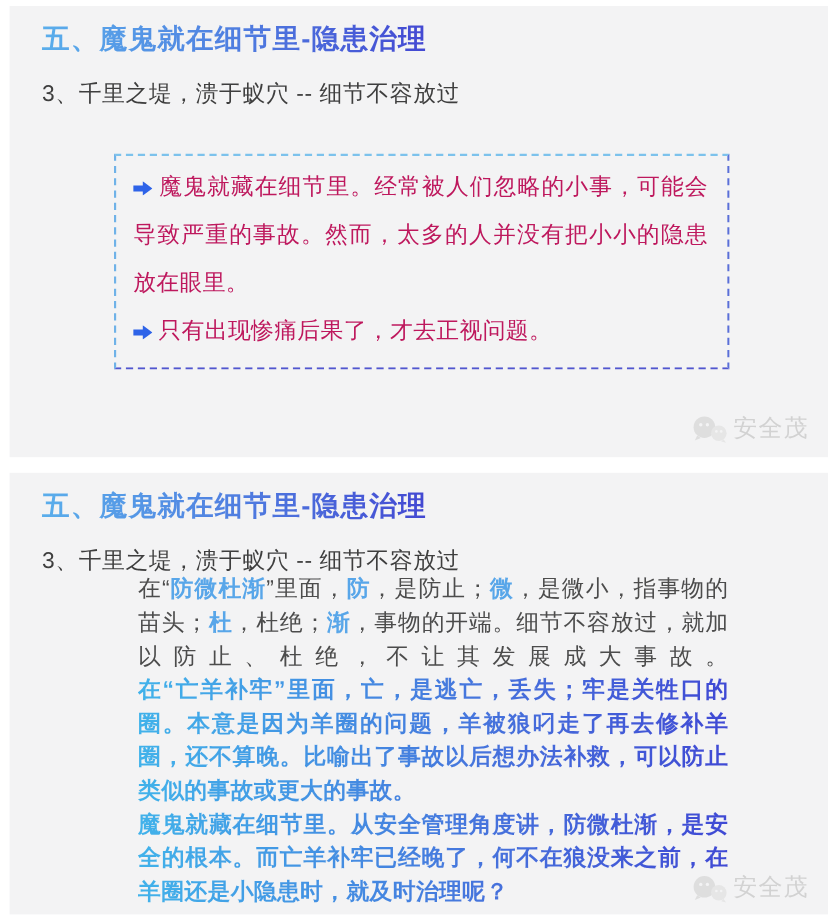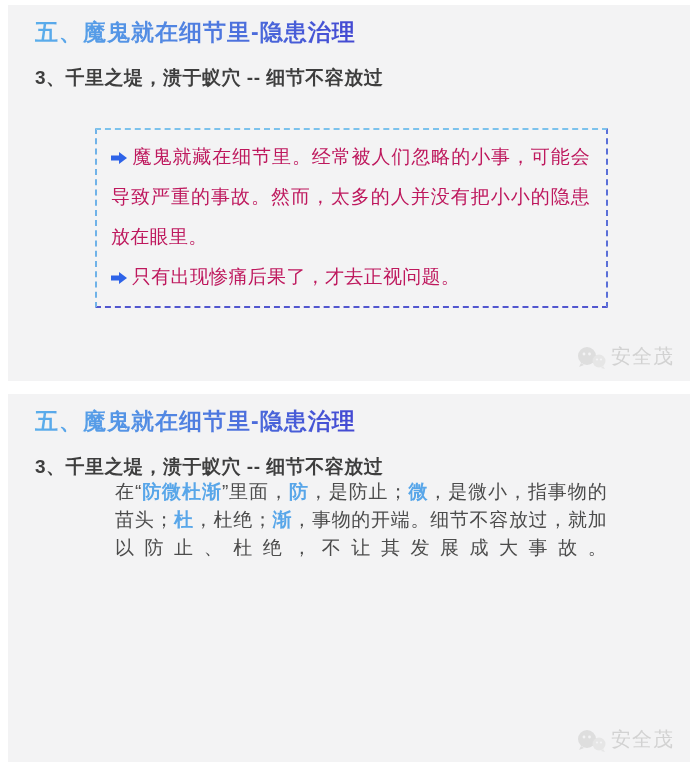--- a/index.html
+++ b/index.html
@@ -28,21 +28,21 @@
     -webkit-background-clip: text;
     background-clip: text;
     color: transparent;
     -webkit-text-fill-color: transparent;
     width: fit-content;
   }
   .slide-subtitle {
     margin: 0;
     padding: 17px 0 0 27px;
     font-size: 19px;
-    font-weight: bold;
+    font-weight: normal;
     color: #3e3e3e;
     letter-spacing: 0.5px;
   }
 
   
   .quote-box {
     position: absolute;
     left: 87px; top: 123px;
     width: 513px;
     box-sizing: border-box;
@@ -147,20 +147,22 @@
     <span>安全茂</span>
   </div>
 </section>
 
 <section class="slide" id="slide2">
   <h1 class="slide-title">五、魔鬼就在细节里-隐患治理</h1>
   <h2 class="slide-subtitle">3、千里之堤，溃于蚁穴 -- 细节不容放过</h2>
 
   <div class="body-text">
     <p class="para-plain"><span>在“</span><span class="hl">防微杜渐</span><span>”里面，</span><span class="hl">防</span><span>，是防止；</span><span class="hl">微</span><span>，是微小，指事物的苗头；</span><span class="hl">杜</span><span>，杜绝；</span><span class="hl">渐</span><span>，事物的开端。细节不容放过，就加以防止、杜绝，不让其发展成大事故。</span></p>
+    <p class="para-gradient">在“亡羊补牢”里面，亡，是逃亡，丢失；牢是关牲口的圈。本意是因为羊圈的问题，羊被狼叼走了再去修补羊圈，还不算晚。比喻出了事故以后想办法补救，可以防止类似的事故或更大的事故。</p>
+    <p class="para-gradient">魔鬼就藏在细节里。从安全管理角度讲，防微杜渐，是安全的根本。而亡羊补牢已经晚了，何不在狼没来之前，在羊圈还是小隐患时，就及时治理呢？</p>
   </div>
 
   <div class="watermark">
     <span class="bubble-icon">
       <svg width="32" height="24" viewBox="0 0 32 24">
         <circle cx="12" cy="10" r="9" fill="#dedede"></circle>
         <circle cx="9" cy="8" r="1.4" fill="#f3f3f4"></circle>
         <circle cx="14.5" cy="8" r="1.4" fill="#f3f3f4"></circle>
         <path d="M6 17 l-2 4 5 -2 z" fill="#dedede"></path>
         <circle cx="24" cy="15" r="6.5" fill="#e6e6e6"></circle>

